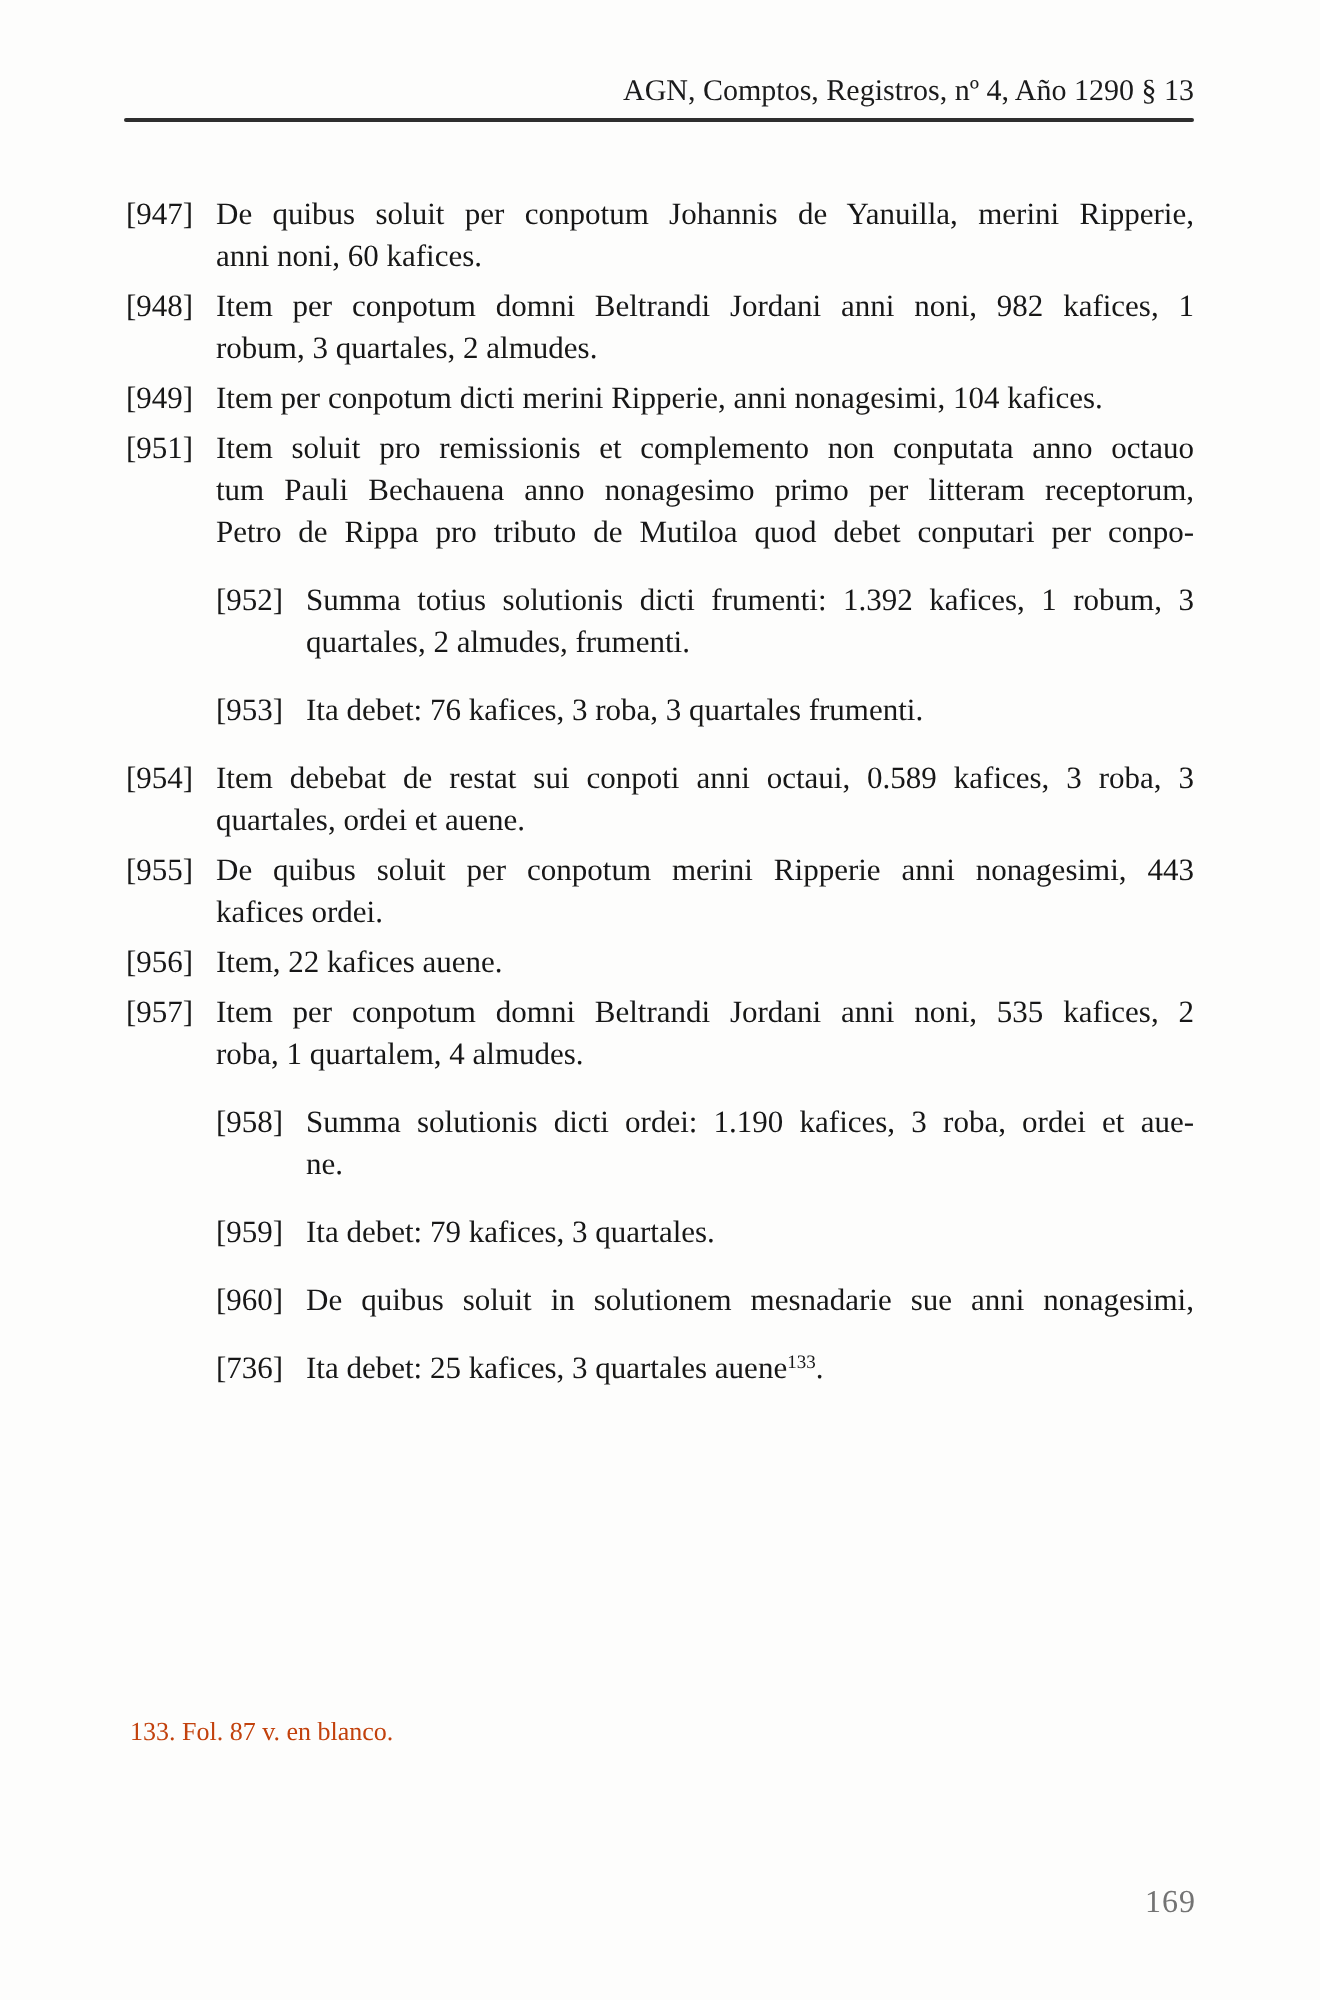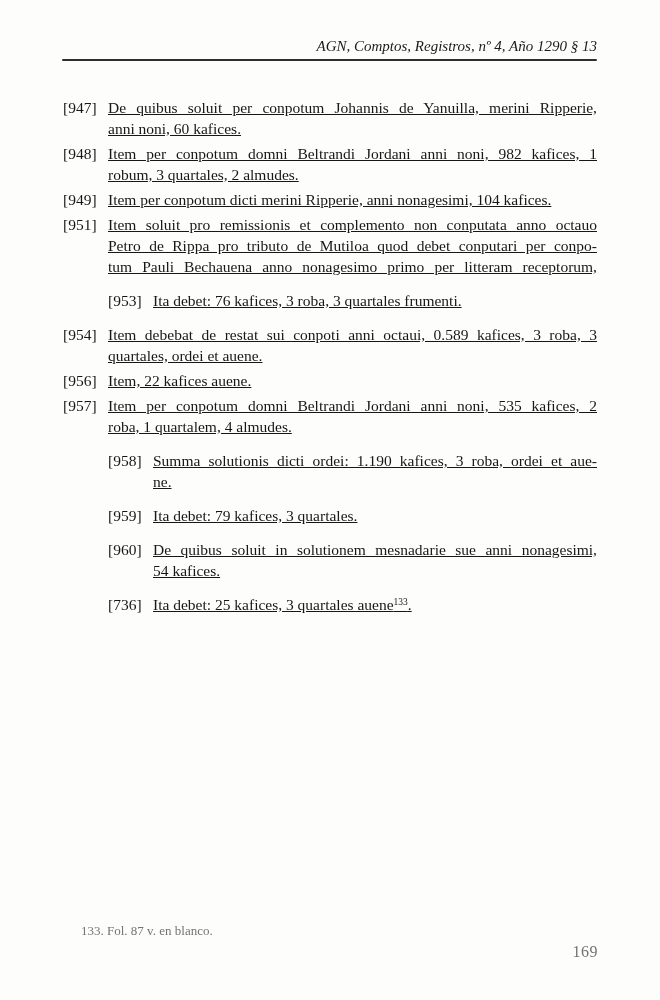--- a/index.html
+++ b/index.html
@@ -4,39 +4,39 @@
 <style>
   html,body { margin:0; padding:0; background:#ffffff; }
   .page {
     position:relative; width:660px; height:1000px; background:#fdfdfc;
     font-family:"Liberation Serif","DejaVu Serif",serif;
     font-size:15.5px; line-height:21px; color:#171717;
     overflow:hidden;
   }
   .running-head {
     position:absolute; top:36px; right:63px;
-    font-style:italic; font-size:15px; white-space:nowrap; color:#1b1b1b;
+    font-size:15px; white-space:nowrap; color:#1b1b1b;
   }
   .head-rule {
     position:absolute; left:62px; top:59px; width:535px; height:2px;
     background:#2e2e2e; border-radius:1px;
   }
   .content { position:absolute; left:63px; top:97px; width:534px; }
   .para { position:relative; padding-left:45px; margin:0 0 4px 0; }
   .para.indent { margin-left:45px; margin-top:13px; margin-bottom:13px; }
   .pnum { position:absolute; left:0; top:0; }
-  .line { height:21px; overflow:hidden;text-decoration:underline; }
+  .line { height:21px; overflow:hidden; }
   .line.just { text-align:justify; }
   .line.just::after { content:""; display:inline-block; width:100%; }
   sup {
     font-size:9.5px; line-height:0; vertical-align:baseline;
     position:relative; top:-5px;
   }
   .footnote {
-    position:absolute; left:65px; top:920px; font-size:13px; color:#737373;margin-left:16px;
+    position:absolute; left:65px; top:855px; font-size:13px; color:#c2410c;
   }
   .folio {
     position:absolute; right:62px; top:941px; font-size:16px;
     letter-spacing:0.5px; font-variant-numeric:oldstyle-nums; color:#737373;
   }
 </style>
 </head>
 <body>
 
 <div class="page">
@@ -54,31 +54,41 @@
         <div class="line just">Item per conpotum domni Beltrandi Jordani anni noni, 982 kafices, 1</div>
         <div class="line">robum, 3 quartales, 2 almudes.</div>
       </div>
       <div class="para">
         <span class="pnum">[949]</span>
         <div class="line">Item per conpotum dicti merini Ripperie, anni nonagesimi, 104 kafices.</div>
       </div>
       <div class="para">
         <span class="pnum">[951]</span>
         <div class="line just">Item soluit pro remissionis et complemento non conputata anno octauo</div>
+        <div class="line just">tum Pauli Bechauena anno nonagesimo primo per litteram receptorum,</div>
         <div class="line just">Petro de Rippa pro tributo de Mutiloa quod debet conputari per conpo-</div>
-        <div class="line just">tum Pauli Bechauena anno nonagesimo primo per litteram receptorum,</div>
+      </div>
+      <div class="para indent">
+        <span class="pnum">[952]</span>
+        <div class="line just">Summa totius solutionis dicti frumenti: 1.392 kafices, 1 robum, 3</div>
+        <div class="line">quartales, 2 almudes, frumenti.</div>
       </div>
       <div class="para indent">
         <span class="pnum">[953]</span>
         <div class="line">Ita debet: 76 kafices, 3 roba, 3 quartales frumenti.</div>
       </div>
       <div class="para">
         <span class="pnum">[954]</span>
         <div class="line just">Item debebat de restat sui conpoti anni octaui, 0.589 kafices, 3 roba, 3</div>
         <div class="line">quartales, ordei et auene.</div>
+      </div>
+      <div class="para">
+        <span class="pnum">[955]</span>
+        <div class="line just">De quibus soluit per conpotum merini Ripperie anni nonagesimi, 443</div>
+        <div class="line">kafices ordei.</div>
       </div>
       <div class="para">
         <span class="pnum">[956]</span>
         <div class="line">Item, 22 kafices auene.</div>
       </div>
       <div class="para">
         <span class="pnum">[957]</span>
         <div class="line just">Item per conpotum domni Beltrandi Jordani anni noni, 535 kafices, 2</div>
         <div class="line">roba, 1 quartalem, 4 almudes.</div>
       </div>
@@ -87,21 +97,20 @@
         <div class="line just">Summa solutionis dicti ordei: 1.190 kafices, 3 roba, ordei et aue-</div>
         <div class="line">ne.</div>
       </div>
       <div class="para indent">
         <span class="pnum">[959]</span>
         <div class="line">Ita debet: 79 kafices, 3 quartales.</div>
       </div>
       <div class="para indent">
         <span class="pnum">[960]</span>
         <div class="line just">De quibus soluit in solutionem mesnadarie sue anni nonagesimi,</div>
-        <div class="line">54 kafices.</div>
       </div>
       <div class="para indent">
         <span class="pnum">[736]</span>
         <div class="line">Ita debet: 25 kafices, 3 quartales auene<sup>133</sup>.</div>
       </div>
     </div>
 
   <div class="footnote">133. Fol. 87 v. en blanco.</div>
 
   <div class="folio">169</div>

